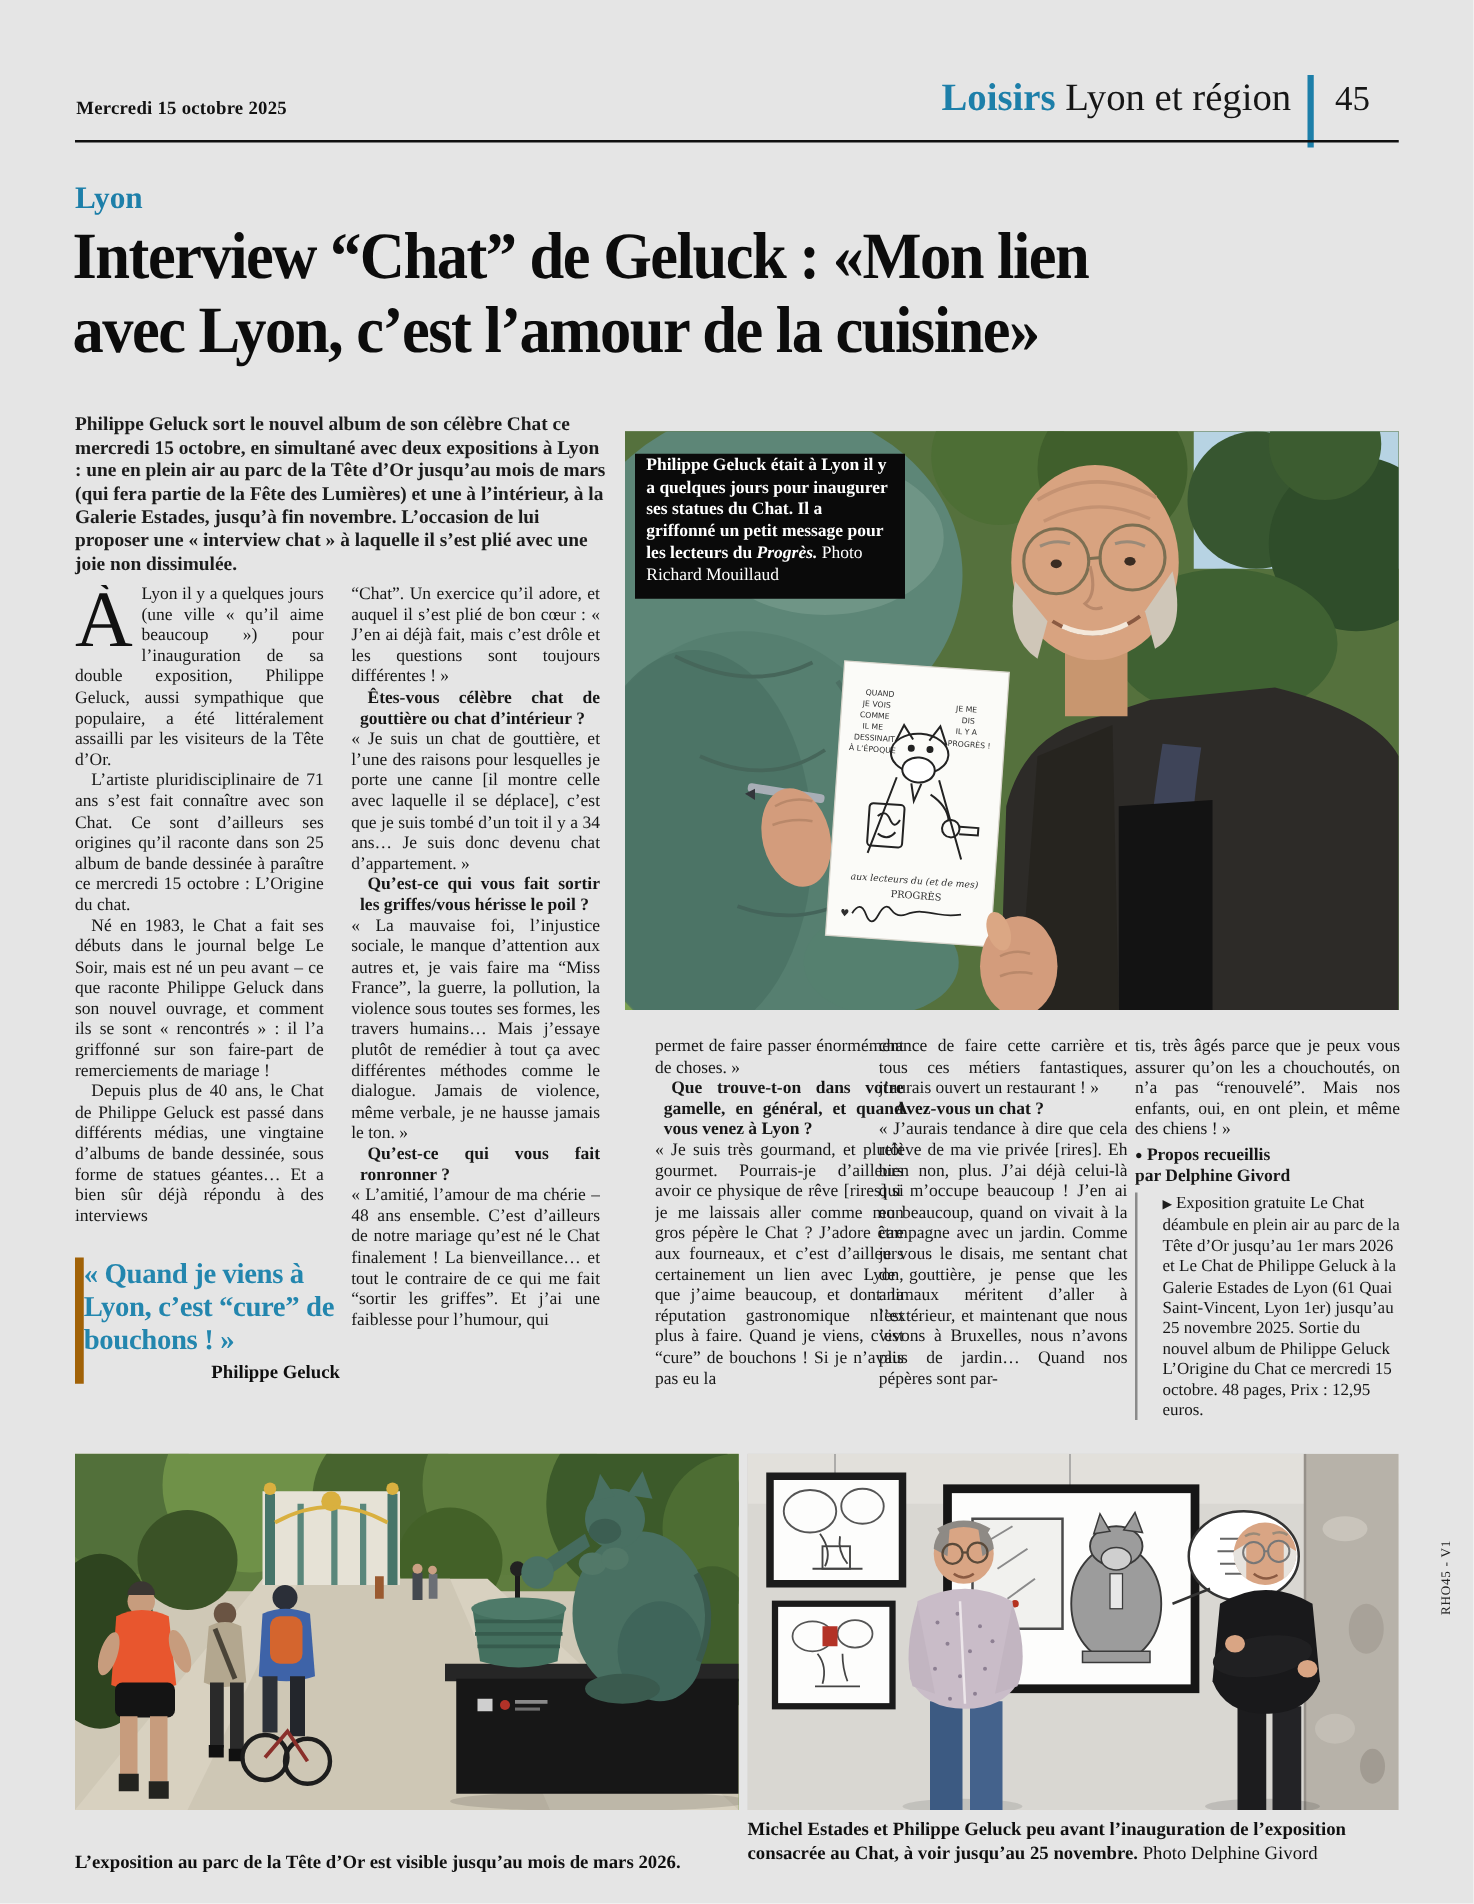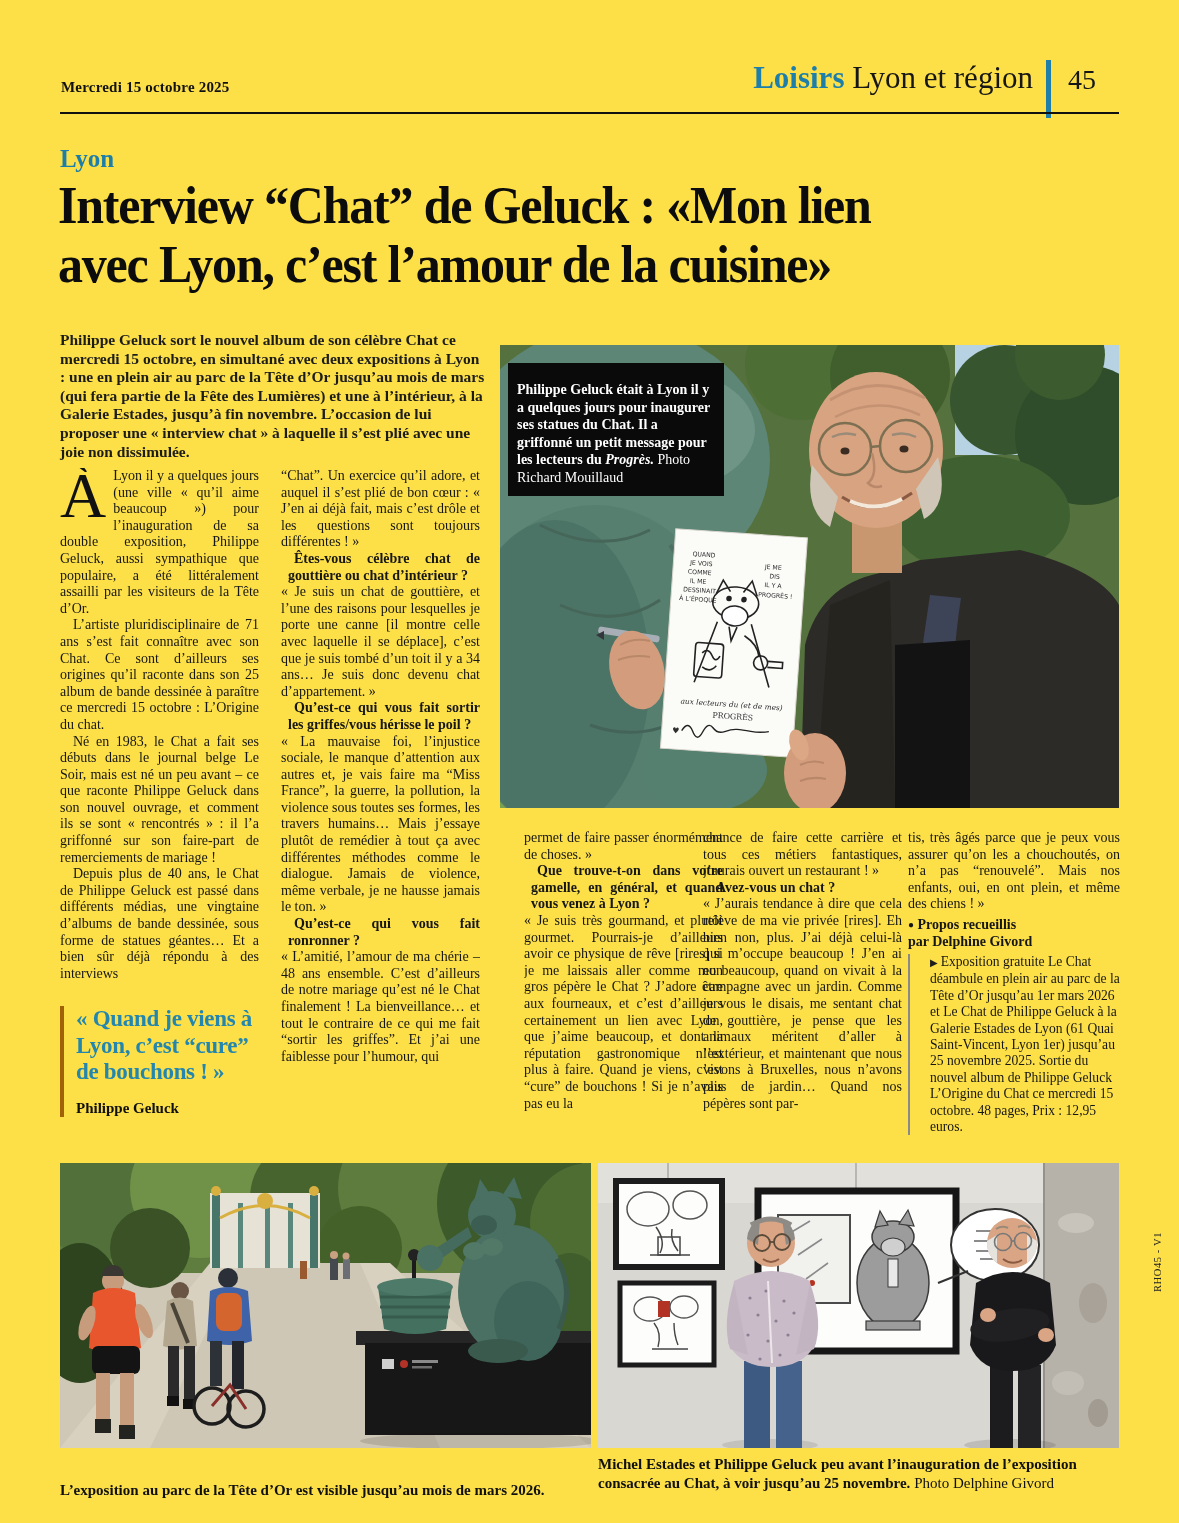--- a/index.html
+++ b/index.html
@@ -1,18 +1,18 @@
 <!DOCTYPE html>
 <html lang="fr"><head>
 <meta charset="utf-8">
 <style>
   * { margin:0; padding:0; box-sizing:border-box; }
   html,body { background:#ffffff; }
   .page {
-    position:relative; width:1179px; height:1523px; background:#fde047;
+    position:relative; width:1179px; height:1523px; background:#e5e5e5;
     font-family:"Liberation Serif", serif; color:#1a1a1a; overflow:hidden;
   }
   .abs { position:absolute; }
 
   
   .date { left:61px; top:79px; font-size:15px; font-weight:bold; letter-spacing:.2px; color:#111; }
   .section-title { top:60px; right:146px; font-size:31px; white-space:nowrap; }
   .sec-blue { color:#1d7fa9; font-weight:bold; }
   .sec-rest { color:#161616; font-weight:normal; }
   .sec-bar { left:1046px; top:60px; width:5px; height:58px; background:#1d7fa9; }
@@ -34,40 +34,40 @@
   .col2 { left:281px; top:468px; height:684px; }
   .col3 { left:524px; top:830px; height:324px; }
   .col4 { left:703px; top:830px; height:324px; }
   .col5 { left:908px; top:830px; width:212px; height:324px; }
   .col p { margin:0; }
   .ind { text-indent:13px; }
   .q { font-weight:bold; padding-left:7px; text-indent:6px; }
   .dropcap { float:left; font-size:64px; line-height:50px; padding:3px 7px 0 0; color:#111; }
 
   
-  .pullquote { left:60px; top:1006px; width:212px; border-left:4px solid #a16207; padding-left:12px; }
+  .pullquote { left:60px; top:1006px; width:212px; border-left:7px solid #a16207; }
   .pq-text { color:#2386ae; font-weight:bold; font-size:23px; line-height:26.5px; letter-spacing:-.3px; }
-  .pq-author { font-weight:bold; font-size:15px; margin-top:14px; color:#0f0f0f; }
+  .pq-author { font-weight:bold; font-size:15px; margin-top:4px; color:#0f0f0f;text-align:right; }
 
   
   .byline { font-weight:bold; font-size:14px; line-height:17px; text-align:left; margin-top:3px; }
   .bullet { font-size:10px; vertical-align:1px; }
   .info { border-left:2px solid #8a8a8a; padding-left:20px; margin-top:4px; text-align:left;
           font-size:13.6px; line-height:16.4px; }
   .marker { font-size:10px; color:#1d1d1d; margin-right:3px; }
 
   
   .photo { position:absolute; overflow:hidden; }
   .photo-main  { left:500px; top:345px;  width:619px; height:463px; background:#4f6e3c; }
   .photo-left  { left:60px;  top:1163px; width:531px; height:285px; background:#8ea35f; }
   .photo-right { left:598px; top:1163px; width:521px; height:285px; background:#d8d6d1; }
   .photo svg { display:block; }
 
   .photo-caption { position:absolute; left:8px; top:18px; width:216px; background:#0a0a0a;
-                   color:#fff; padding:18px 9px 9px; font-size:14px; font-weight:bold; line-height:17.6px; }
+                   color:#fff; padding:1px 9px 9px; font-size:14px; font-weight:bold; line-height:17.6px; }
   .photo-caption .cap-it { font-style:italic; }
   .photo-caption .cap-credit { font-weight:normal; }
 
   .caption { position:absolute; font-size:15px; line-height:19px; color:#101010; text-align:left; }
   .cap-left  { left:60px;  top:1455px; width:531px; }
   .cap-right { left:598px; top:1455px; width:521px; }
   .capb { font-weight:bold; }
   .capc { font-weight:normal; }
   .blk { display:block;margin-top:26px; }
 

